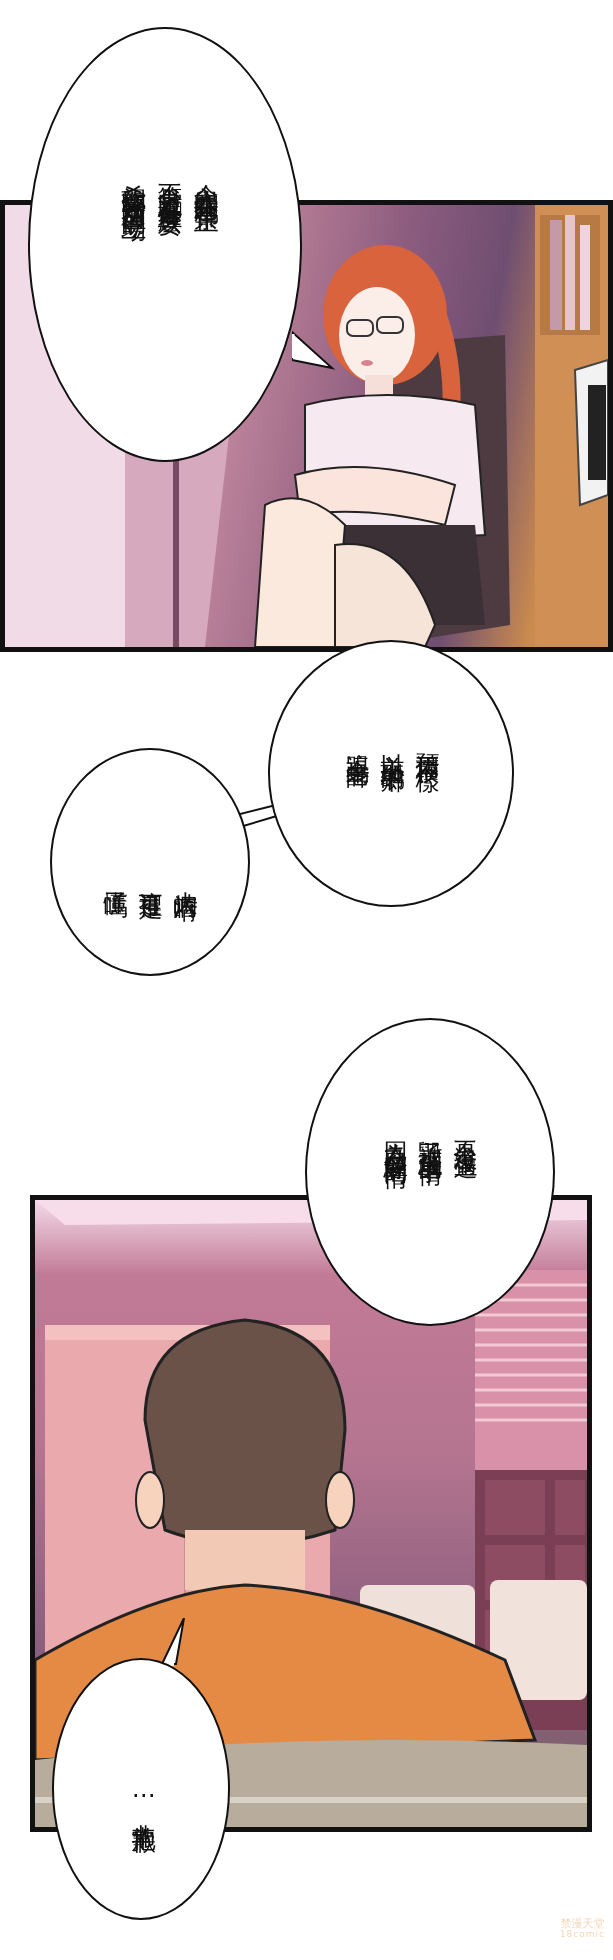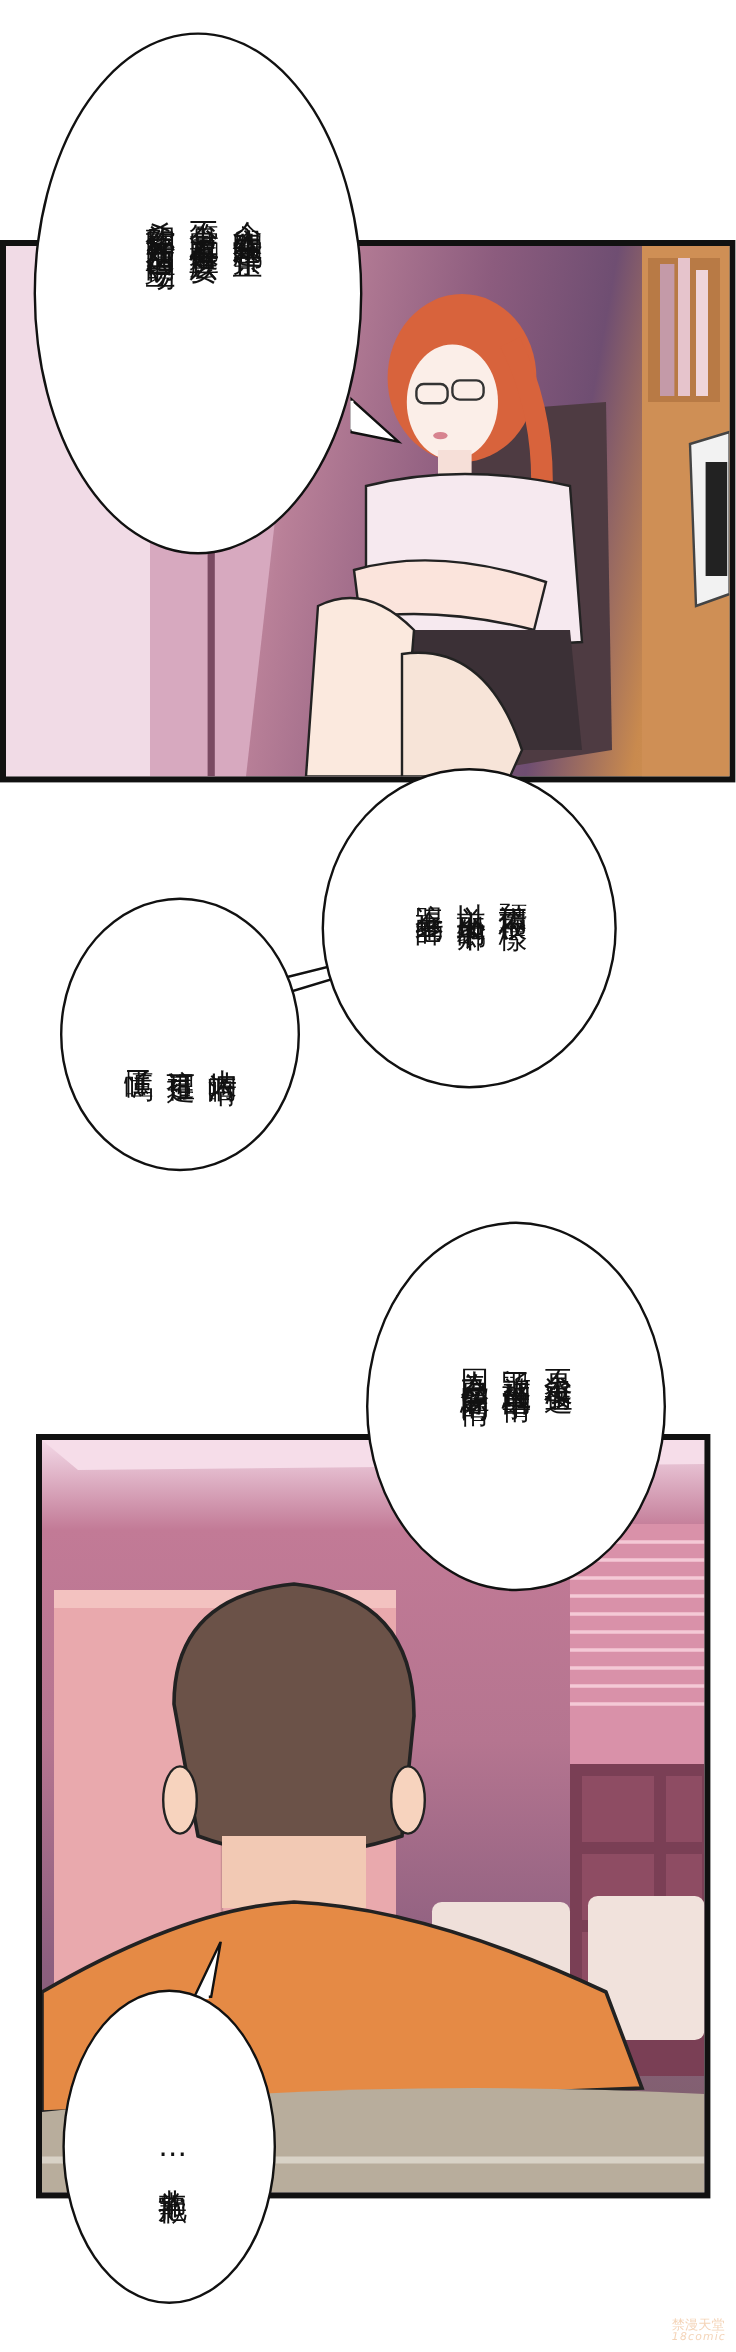--- a/index.html
+++ b/index.html
@@ -13,23 +13,23 @@
     background: linear-gradient(180deg, #f3d9e7 0%, #c27a96 12%, #b57590 40%, #8c5f7f 70%, #7a6066 100%); }
   .svgfill { position: absolute; left: 0; top: 0; width: 100%; height: 100%; }
 
   
   .bubble { position: absolute; background: #fff; border: 2px solid #111; border-radius: 50%; z-index: 5; }
   .vtext { position: absolute; writing-mode: vertical-rl; text-orientation: upright;
     font-family: "DejaVu Sans", "Liberation Sans", sans-serif; color: #111; font-weight: 500;
     letter-spacing: 3px; line-height: 1.45; white-space: pre; z-index: 6; }
   .tail { position: absolute; z-index: 4; }
 
-  .watermark { position: absolute; right: 8px; bottom: 6px; font-size: 11px; color: #f1c9a6;
-    text-align: left; line-height: 1.1; opacity: 0.8; }
-  .watermark .wm-sub { font-size: 9px; letter-spacing: 1px; font-style: italic; }
+  .watermark { position: absolute; right: 8px; bottom: 20px; font-size: 11px; color: #f1c9a6;
+    text-align: center; line-height: 1.1; opacity: 0.8; }
+  .watermark .wm-sub { font-size: 9px; letter-spacing: 1px; }
 </style>
 </head>
 <body>
 
 <div class="panel panel-1">
   <svg class="svgfill" viewBox="0 0 603 442" preserveAspectRatio="none">
 
     <polygon points="0,0 120,0 120,442 0,442" fill="#f1dbe6"></polygon>
     <polygon points="120,0 250,0 200,442 120,442" fill="#d7a9bf"></polygon>
 

